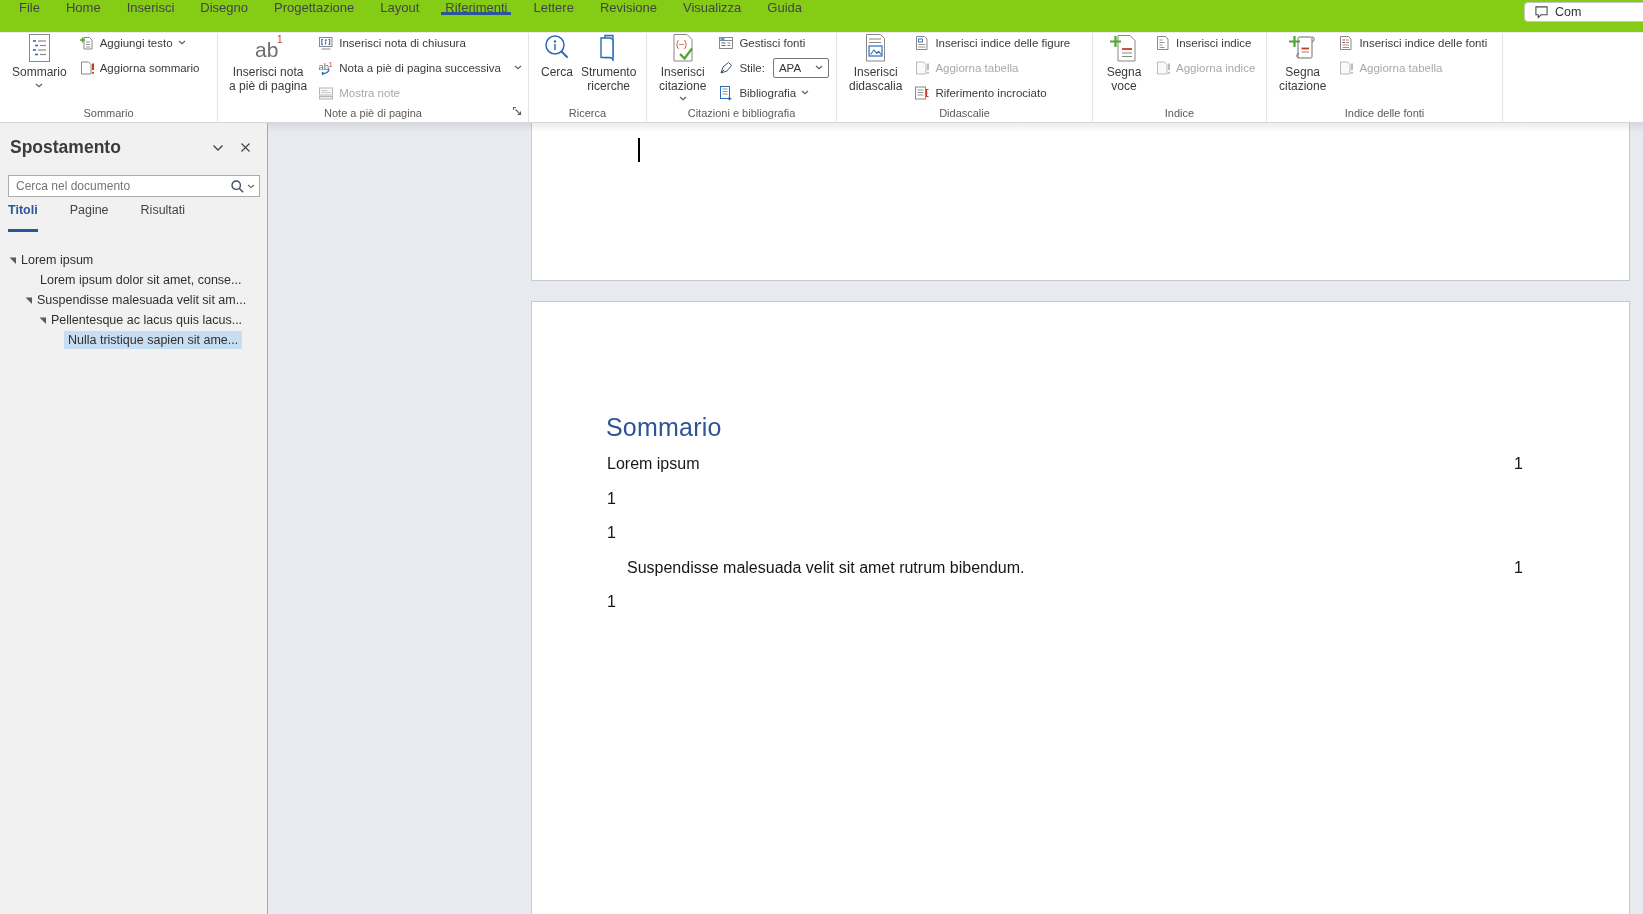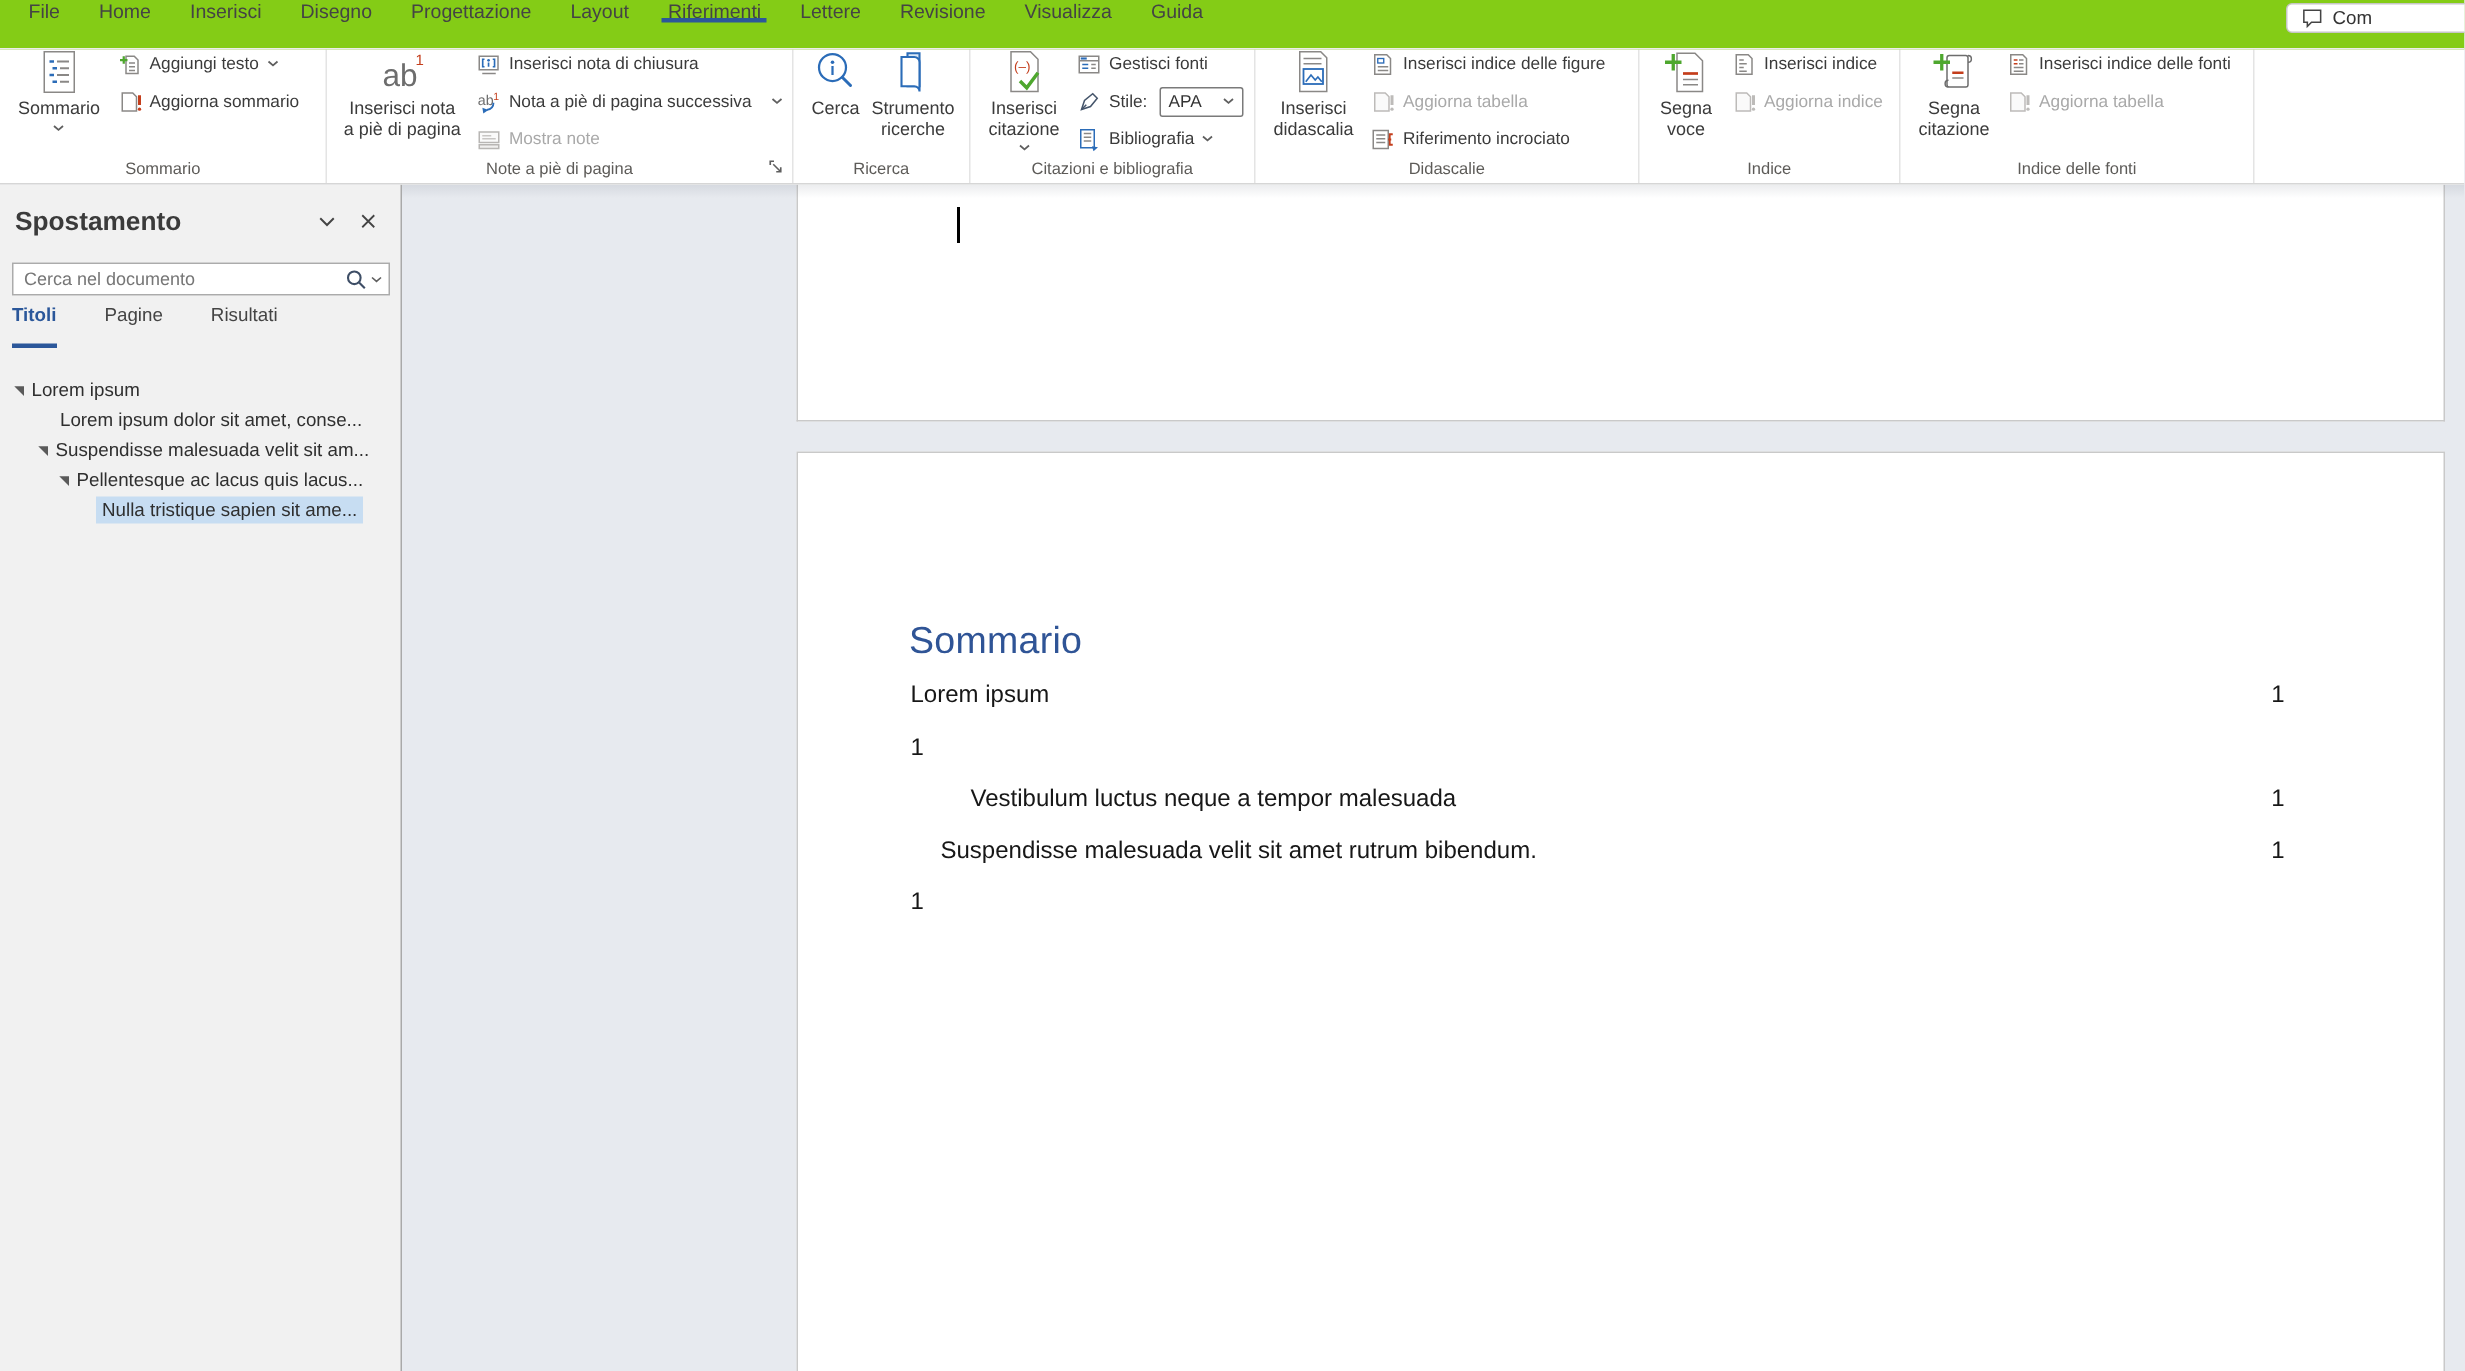--- a/index.html
+++ b/index.html
@@ -590,21 +590,20 @@
     <div class="toc-heading">Sommario</div>
     <div class="toc">
       <div class="tocrow l1">
         <span class="tt">Lorem ipsum</span>
         <span class="pg">1</span>
       </div>
       <div class="tocrow l2">
         <span class="pg">1</span>
       </div>
       <div class="tocrow l3">
-        <span class="tt">Vestibulum luctus neque a tempor malesuada</span>
         <span class="pg">1</span>
       </div>
       <div class="tocrow l2">
         <span class="tt">Suspendisse malesuada velit sit amet rutrum bibendum.</span>
         <span class="pg">1</span>
       </div>
       <div class="tocrow l3">
         <span class="pg">1</span>
       </div>
     </div>

